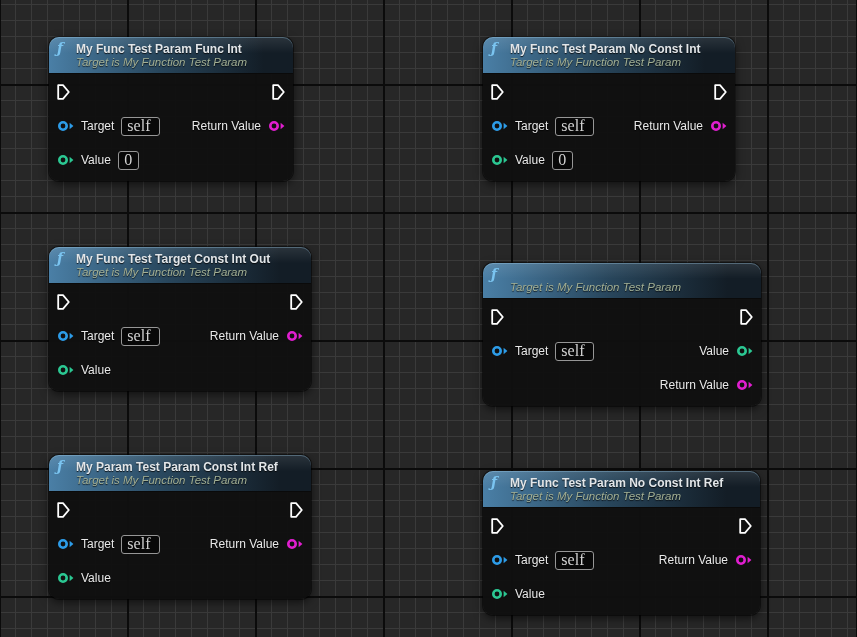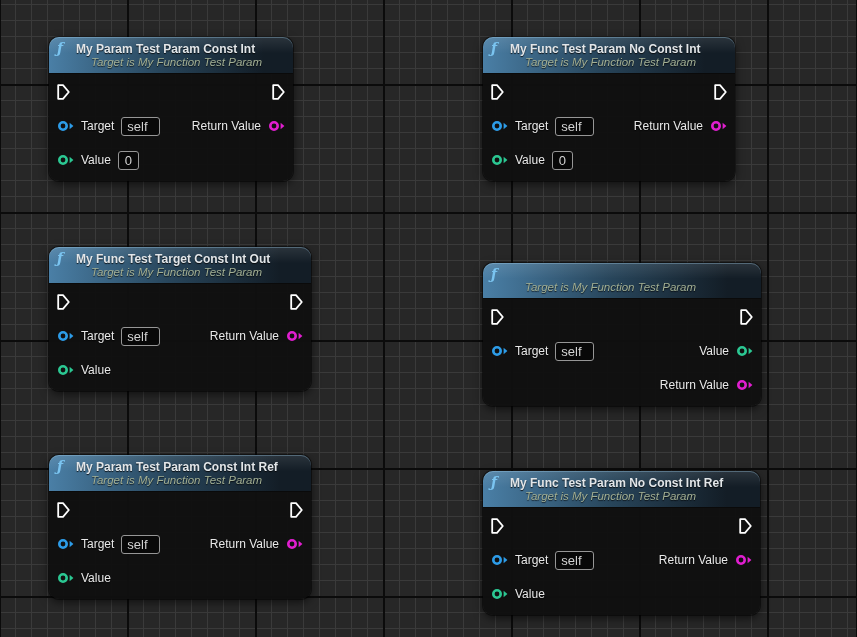--- a/index.html
+++ b/index.html
@@ -44,21 +44,21 @@
     flex: 0 0 auto;
   }
   .title {
     color: var(--title-text, #e2e6e9);
     font-size: 12px;
     font-weight: bold;
     white-space: nowrap;
     text-shadow: 0 1px 1px rgba(0,0,0,0.8);
   }
   .subtitle {
-    margin-left: 34px;
+    margin-left: 19px;
     color: var(--subtitle-text, #a2af94);
     font-size: 11.5px;
     font-style: italic;
     white-space: nowrap;
     text-shadow: 0 1px 1px rgba(0,0,0,0.7);
   }
   .body { padding: 9px 8px 10px 8px; }
   .row {
     display: flex;
     justify-content: space-between;
@@ -80,22 +80,22 @@
     font-size: 12px;
     white-space: nowrap;
     text-shadow: 0 1px 1px rgba(0,0,0,0.8);
     text-align: center;
   }
   .pin-input {
     background: rgba(5,5,5,0.75);
     border: 1px solid var(--input-border, #969696);
     border-radius: 3px;
     color: var(--input-text, #d2d2d2);
-    font-family: Liberation Sans, sans-serif;
-    font-size: 13px;
+    font-family: Liberation Serif, serif;
+    font-size: 16px;
     height: 17px;
     padding: 0 5px;
     outline: none;
   }
   .w-self { width: 27px; }
   .w-num  { width: 9px; text-align: center; }
   
   #n0 { left: 49px;  top: 37px;  width: 244px; }
   #n1 { left: 483px; top: 37px;  width: 252px; }
   #n2 { left: 49px;  top: 247px; width: 262px; }
@@ -105,21 +105,21 @@
 </style>
 </head>
 <body>
 
 <div class="canvas">
 
   <div class="node" id="n0">
     <div class="hdr">
       <div class="hdr-row">
         <span class="ficon">ƒ</span>
-        <span class="title">My Param Test Param Const Int</span>
+        <span class="title">My Func Test Param Func Int</span>
       </div>
       <div class="subtitle">Target is My Function Test Param</div>
     </div>
     <div class="body">
       <div class="row exec-row">
         <span class="pin exec">
   <svg width="13" height="16" viewBox="0 0 13 16">
               <path d="M1.2 1.2 H6 L11.8 8 L6 14.8 H1.2 Z" fill="none" stroke="currentColor" stroke-width="1.8" stroke-linejoin="round"></path>
             </svg>
 </span>

